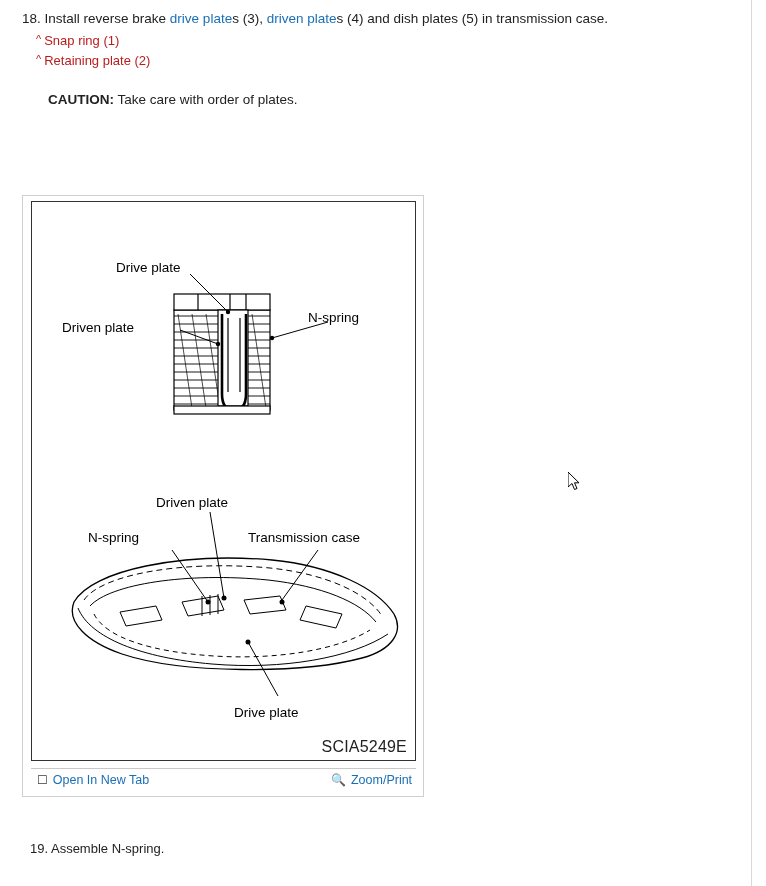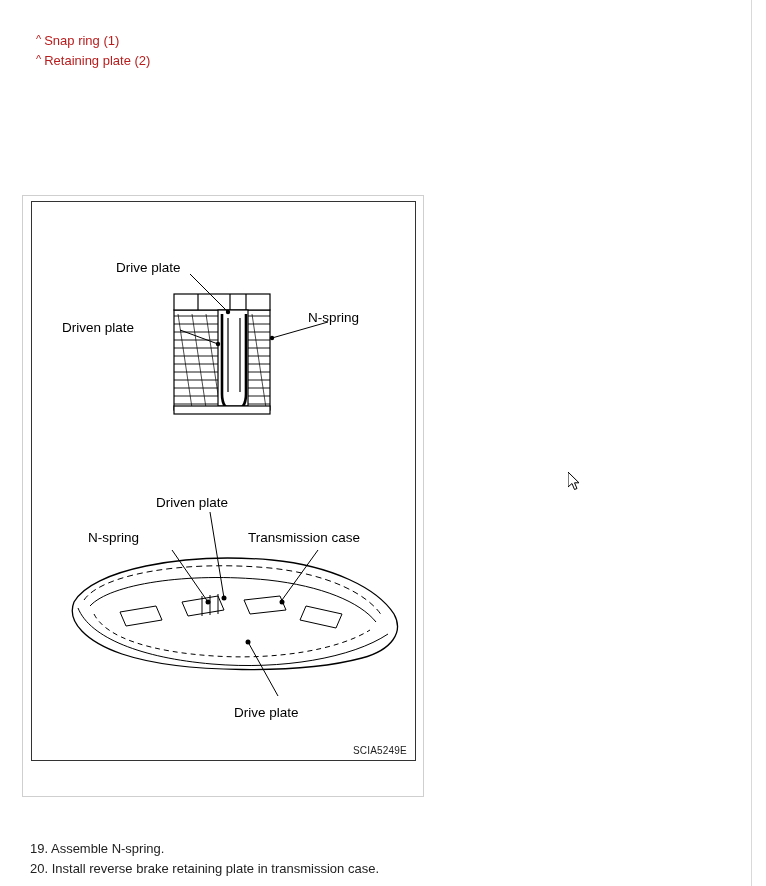--- a/index.html
+++ b/index.html
@@ -86,21 +86,21 @@
     height: 560px;
     border: 1px solid #333333;
     background: #ffffff;
     box-sizing: border-box;
     overflow: hidden;
   }
   .fig-caption-id {
     position: absolute;
     right: 8px;
     bottom: 4px;
-    font-size: 10px;
+    font-size: 16px;
     color: #222222;
     letter-spacing: 0.2px;
   }
   .figure-actions {
     position: absolute;
     left: 8px;
     top: 572px;
     width: 385px;
     height: 24px;
     border-top: 1px solid #c8c8c8;
@@ -145,28 +145,36 @@
   svg { display: block; }
   text {
     font-family: "Liberation Sans", sans-serif;
   }
 </style>
 </head>
 <body>
 
 <div class="page">
 
+  <div class="step-line step-18">
+    <span>18.</span>
+    <span>Install reverse brake </span><span class="link">drive plate</span><span>s (3), </span><span class="link">driven plate</span><span>s (4) and dish plates (5) in transmission case.</span>
+  </div>
 
   <div class="sub-line sub-1">
     <span class="caret">^</span><span>Snap ring (1)</span>
   </div>
   <div class="sub-line sub-2">
     <span class="caret">^</span><span>Retaining plate (2)</span>
   </div>
 
+  <div class="note-block caution">
+    <span class="bold">CAUTION:</span>
+    <span>Take care with order of plates.</span>
+  </div>
 
 
   <div class="figure-card">
     <div class="figure-inner">
       <svg width="383" height="558" viewBox="0 0 383 558">
         <g fill="none" stroke="#000000" stroke-width="1.2">
 
           <rect x="142" y="108" width="96" height="100"></rect>
 
           <g stroke-width="0.9">
@@ -245,24 +253,31 @@
           <text x="276" y="120">N-spring</text>
           <text x="124" y="305">Driven plate</text>
           <text x="56" y="340">N-spring</text>
           <text x="216" y="340">Transmission case</text>
           <text x="202" y="515">Drive plate</text>
         </g>
       </svg>
       <div class="fig-caption-id">SCIA5249E</div>
     </div>
 
+    <div class="figure-actions">
+      <div class="action act-newtab">
+        <span class="ico">☐</span><span>Open In New Tab</span>
+      </div>
+      <div class="action act-zoom">
+        <span class="ico">🔍</span><span>Zoom/Print</span>
+      </div>
+    </div>
   </div>
 
   <div class="tail-line step-19">19. Assemble N-spring.</div>
-  <div class="tail-line step-20">20. Install reverse brake retaining plate in transmission case.</div>
 
   <div class="cursor">
     <svg width="14" height="20" viewBox="0 0 14 20">
       <polygon points="0,0 0,15 4,11.5 6.5,17.5 9,16.5 6.5,10.8 11,10.8" fill="#ffffff" stroke="#000000" stroke-width="1"></polygon>
     </svg>
   </div>
 </div>
 
 <div class="scroll-gutter"></div>
 

